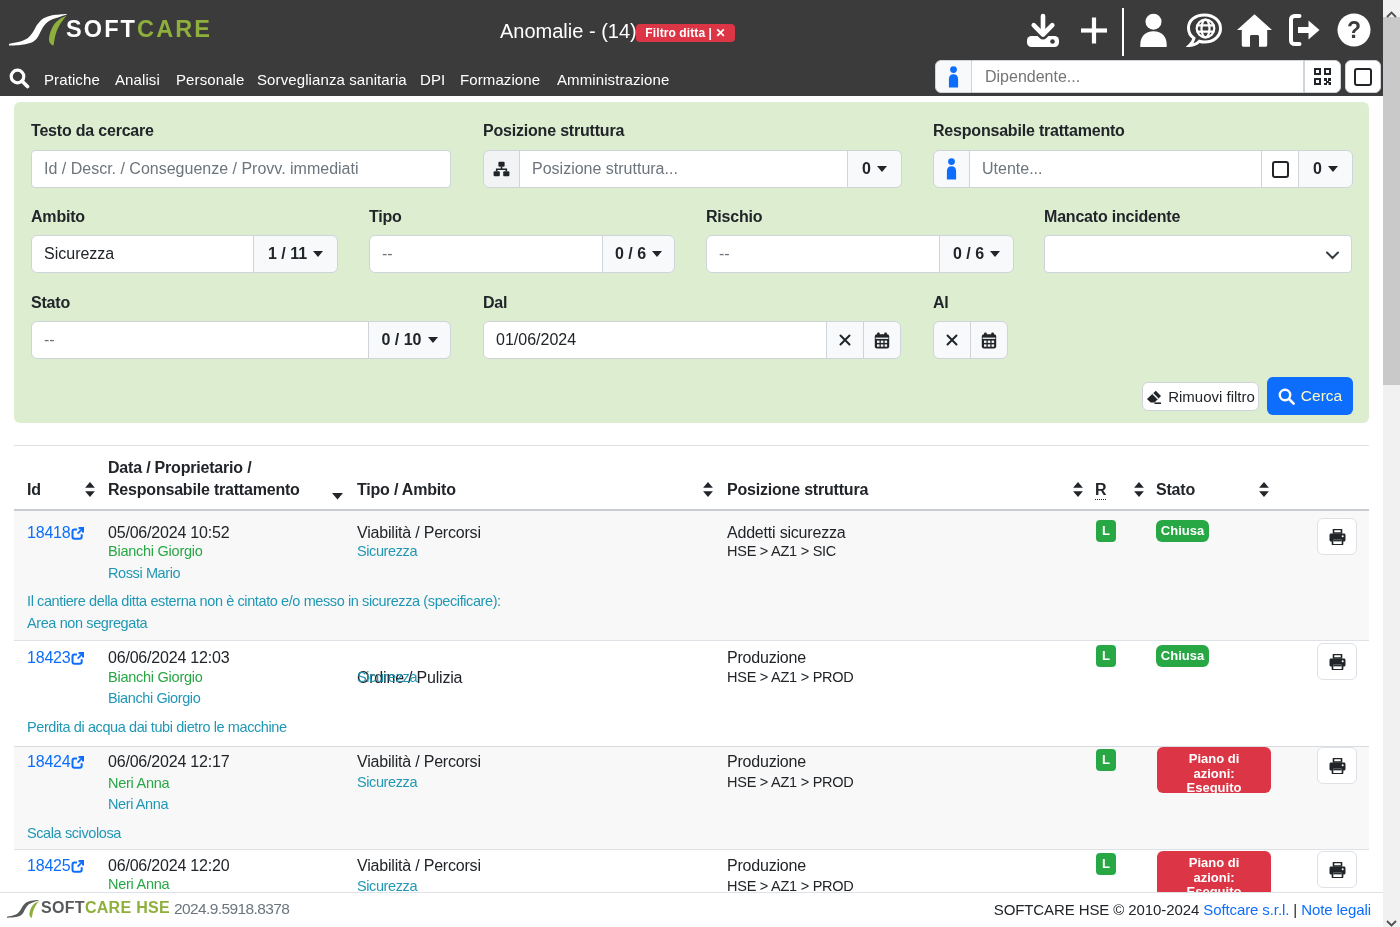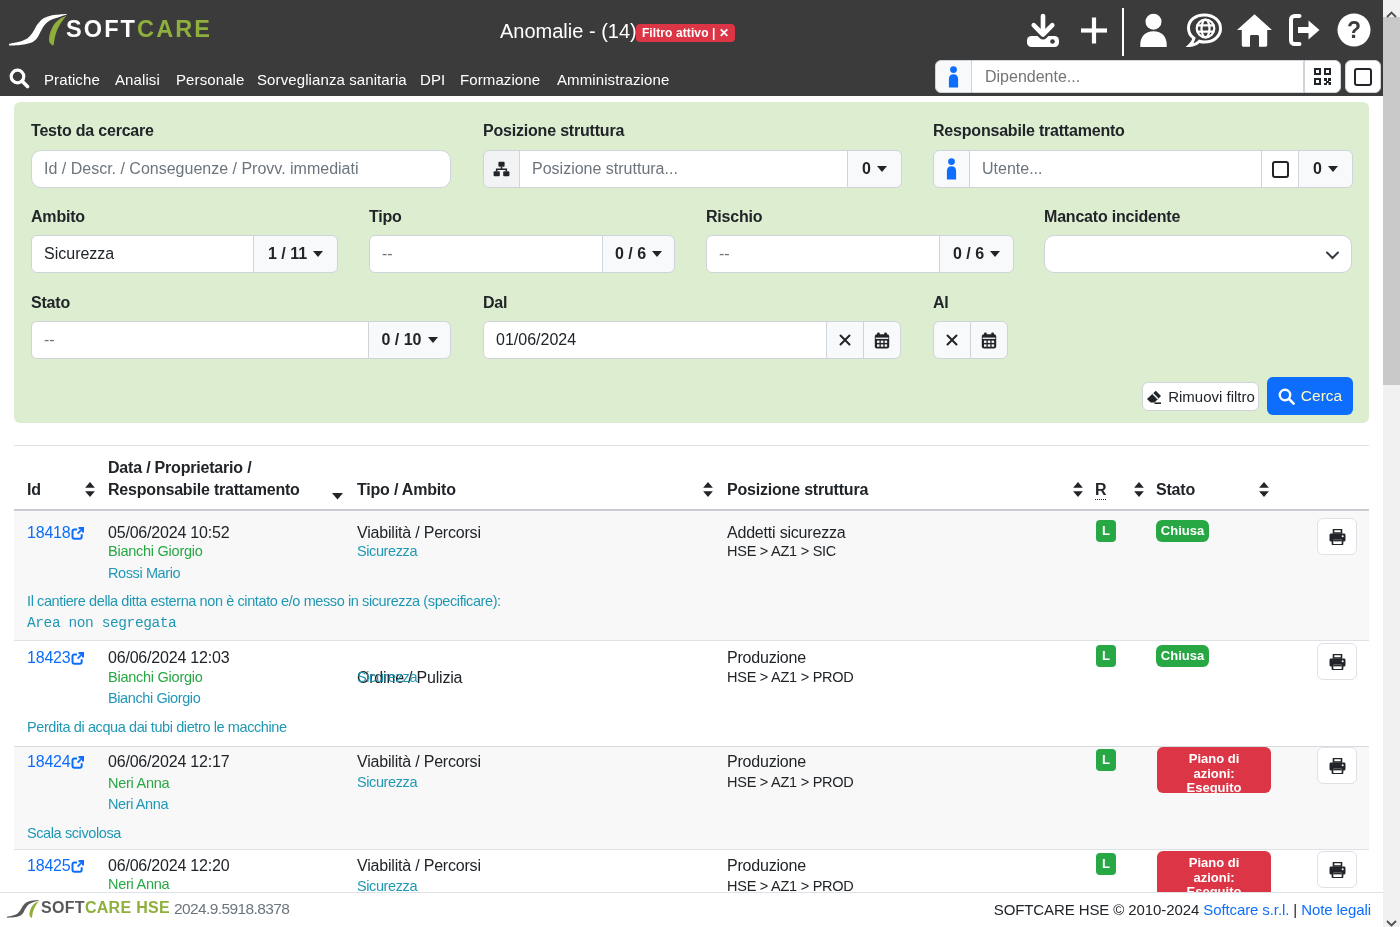--- a/index.html
+++ b/index.html
@@ -14,21 +14,21 @@
   .navitem { position:absolute; top:71px; font-size:15px; color:#fff; letter-spacing:0.1px; }
   
   #dipgroup { position:absolute; left:935px; top:60px; height:33px; display:flex; }
   #dipgroup .addon { width:37px; height:33px; background:#f8f9fa; border:1px solid #ced4da; border-radius:6px 0 0 6px; display:flex; align-items:center; justify-content:center; }
   #dipgroup input { width:332px; height:33px; border:1px solid #ced4da; border-left:none; font-size:16px; color:#6c757d; padding-left:13px; font-family:"Liberation Sans",sans-serif; outline:none; }
   #dipgroup .qrbtn { width:37px; height:33px; background:#fff; border:1px solid #ced4da; border-left:1px solid #ced4da; border-radius:0 6px 6px 0; display:flex; align-items:center; justify-content:center; }
   #cbbtn { position:absolute; left:1345px; top:60px; width:36px; height:33px; background:#fff; border:1px solid #ced4da; border-radius:6px; display:flex; align-items:center; justify-content:center; }
   
   #panel { position:absolute; left:14px; top:102px; width:1355px; height:321px; background:#dcedd0; border-radius:6px; }
   .flabel { position:absolute; font-size:16px; font-weight:bold; color:#212529; letter-spacing:-0.2px; }
-  .finput { position:absolute; height:38px; background:#fff; border:1px solid #ced4da; border-radius:10px; font-size:16px; color:#212529; padding-left:12px; line-height:36px; white-space:nowrap; overflow:hidden; }
+  .finput { position:absolute; height:38px; background:#fff; border:1px solid #ced4da; border-radius:4px; font-size:16px; color:#212529; padding-left:12px; line-height:36px; white-space:nowrap; overflow:hidden; }
   .finput.ph { color:#6c757d; }
   .grp { position:absolute; height:38px; display:flex; }
   .grp > * { height:38px; border:1px solid #ced4da; }
   .grp > *:not(:first-child) { margin-left:-1px; }
   .grp .gaddon { background:#f2f3f5; display:flex; align-items:center; justify-content:center; }
   .grp .ginput { background:#fff; font-size:16px; line-height:36px; padding-left:12px; color:#212529; white-space:nowrap; overflow:hidden; }
   .grp .ginput.ph { color:#6c757d; }
   .grp .gbtn { background:#f8f9fa; display:flex; align-items:center; justify-content:center; font-size:16px; font-weight:bold; color:#212529; gap:6px; }
   .grp > *:first-child { border-radius:6px 0 0 6px; }
   .grp > *:last-child { border-radius:0 6px 6px 0; }
@@ -85,21 +85,21 @@
 </defs>
 </svg>
 
 <div class="abs" id="logo" style="left:9px; top:14px;">
 <svg width="59" height="32" viewBox="0 0 58 31.6" preserveAspectRatio="none">
       <use href="#swoosh"></use>
     </svg>
 </div>
 <div class="abs" style="left:66px; top:18px; font-size:23.5px; line-height:23.5px; font-weight:bold; letter-spacing:2.1px; color:#fff;text-align:right;">SOFT<span style="color:#8faf3c;">CARE</span></div>
 <div id="title">Anomalie - (14)</div>
-<div id="fbadge">Filtro attivo | ✕</div>
+<div id="fbadge">Filtro ditta | ✕</div>
 
 <div class="abs" style="left:1026px; top:13px;">
 <svg width="34" height="35" viewBox="0 0 34 35">
 <rect x="1" y="23" width="32" height="11" rx="4.5" fill="#fff"></rect>
 <circle cx="26.5" cy="28.5" r="2.3" fill="#3b3b3b"></circle>
 <g stroke="#3b3b3b" stroke-width="9" fill="none" stroke-linecap="round" stroke-linejoin="round">
         <path d="M17 4 V18"></path>
         <path d="M8 13 L17 22 L26 13"></path>
       </g>
 <g stroke="#fff" stroke-width="4.6" fill="none" stroke-linecap="round" stroke-linejoin="round">
@@ -343,21 +343,21 @@
 <div class="t16" style="left:727px; top:524px;">Addetti sicurezza</div>
 <div class="t15d" style="left:727px; top:543px;">HSE &gt; AZ1 &gt; SIC</div>
 <div class="lbadge" style="left:1096px; top:520px;">L</div>
 <div class="chiusa" style="left:1156px; top:520px;">Chiusa</div>
 <div class="printbtn" style="left:1317px; top:518px;">
     <svg width="17" height="16" viewBox="0 0 17 16">
       <use href="#printer"></use>
     </svg>
   </div>
 <div class="t15t" style="left:27px; top:593px;">Il cantiere della ditta esterna non è cintato e/o messo in sicurezza (specificare):</div>
-<div class="t15t" style="left:27px; top:614.5px;font-family:Liberation Mono, monospace;">Area non segregata</div>
+<div class="t15t" style="left:27px; top:614.5px;">Area non segregata</div>
 <div class="rowline" style="top:640px;"></div>
 
 <div class="idlink" style="left:27px; top:649px;">18423</div>
 <span class="abs" id="ext2" style="left:71px; top:651px;"><svg width="13" height="13" viewBox="0 0 13 13">
       <use href="#extlink"></use>
     </svg></span>
 <div class="t16" style="left:108px; top:649px;">06/06/2024 12:03</div>
 <div class="t15g" style="left:108px; top:668.5px;">Bianchi Giorgio</div>
 <div class="t15t" style="left:108px; top:690px;">Bianchi Giorgio</div>
 <div class="t16" style="left:357px; top:669px;">Ordine / Pulizia</div>

